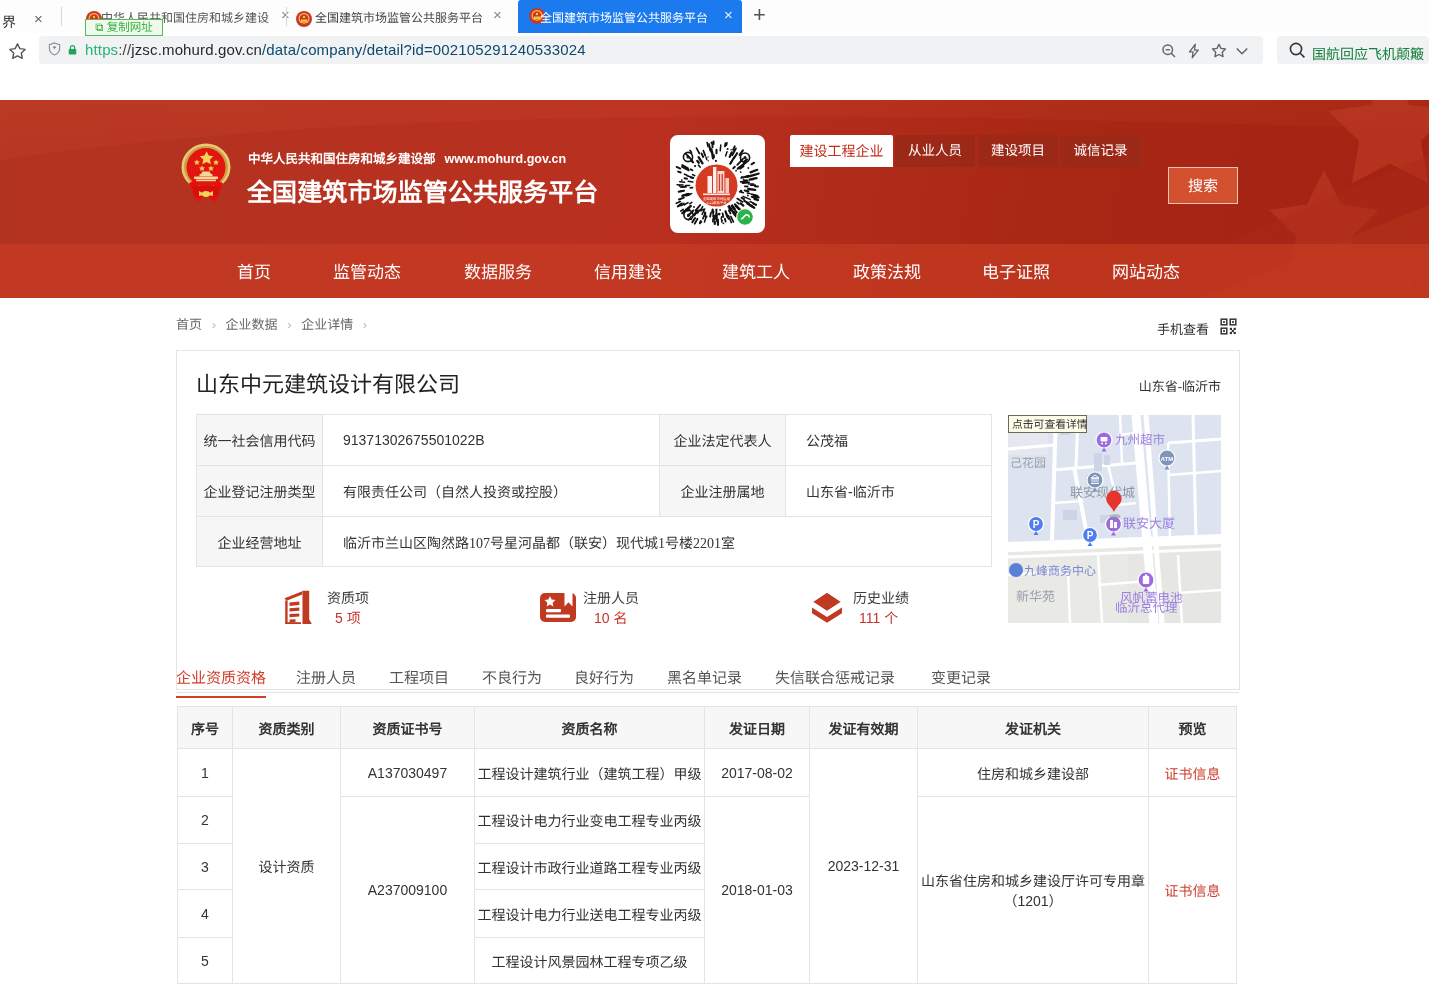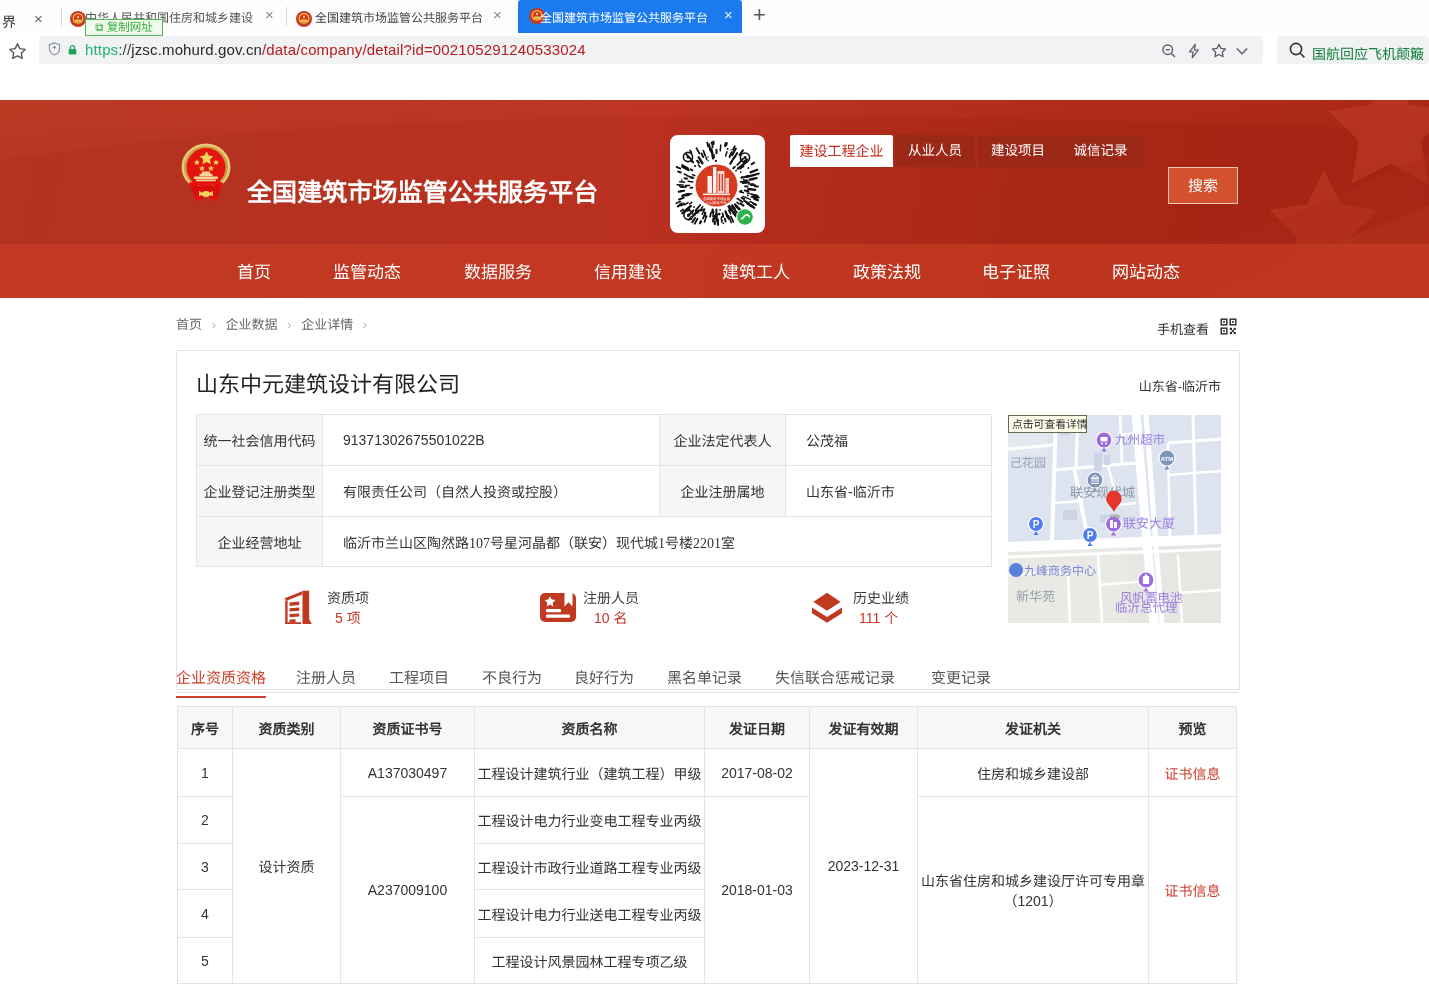--- a/index.html
+++ b/index.html
@@ -18,21 +18,21 @@
 <body>
 
 <div id="chrome" class="abs" style="left:0;top:0;width:1429px;height:67px;background:#fff;">
 
   <div class="abs" style="left:0;top:0;width:1429px;height:33px;background:#fdfdfd;">
     <div class="abs" style="left:0;top:5px;width:60px;height:28px;font-size:14px;color:#333;">
       <span class="abs" style="left:2px;top:6px;">界</span>
       <span class="abs" style="left:34px;top:5px;color:#666;font-size:15px;">×</span>
     </div>
     <div class="abs" style="left:61px;top:7px;width:1px;height:19px;background:#d8d8d8;"></div>
-    <div class="abs" style="left:62px;top:5px;width:224px;height:28px;overflow:hidden;">
+    <div class="abs" style="left:78px;top:5px;width:224px;height:28px;overflow:hidden;">
       <span class="abs" style="left:7px;top:5px;width:18px;height:18px;">
         <svg width="18" height="18" viewBox="0 0 18 18">
             <circle cx="9" cy="9" r="8" fill="#c8392b"></circle>
             <circle cx="9" cy="8.4" r="5.4" fill="#f3c545"></circle>
             <circle cx="9" cy="8.4" r="4.2" fill="#d03224"></circle>
             <circle cx="9" cy="7" r="1.2" fill="#f3c545"></circle>
             <rect x="6" y="9.5" width="6" height="2.4" fill="#f3c545"></rect>
             <path d="M5 13.5 l3 2.2 v-2.2z M13 13.5 l-3 2.2 v-2.2z" fill="#c8392b"></path>
           </svg>
       </span>
@@ -77,21 +77,21 @@
       </svg>
     <div class="abs" style="left:39px;top:3px;width:1224px;height:28px;background:#f1f2f4;border-radius:4px;"></div>
     <svg class="abs" style="left:47px;top:8px;" width="15" height="16" viewBox="0 0 19 19">
         <path d="M9.5 1.8l6.5 2.2v4.5c0 4-2.7 7-6.5 8.6C5.7 15.5 3 12.5 3 8.5V4z" fill="none" stroke="#8a8f94" stroke-width="1.4"></path>
         <path d="M9.5 5.5v4M7.5 7.5h4" stroke="#8a8f94" stroke-width="1.4"></path>
       </svg>
     <svg class="abs" style="left:67px;top:11px;" width="11" height="12" viewBox="0 0 16 17">
         <rect x="2.5" y="7" width="11" height="8" rx="1.2" fill="#21a35c"></rect>
         <path d="M5 7V5a3 3 0 0 1 6 0v2" fill="none" stroke="#21a35c" stroke-width="1.8"></path>
       </svg>
-    <span class="abs" style="left:85px;top:8px;font-size:15px;color:#25b373;white-space:nowrap;letter-spacing:0.15px;">https<span style="color:#3c4043;">://</span><span style="color:#28292b;">jzsc.mohurd.gov.cn</span><span style="color:#b91c1c;">/data/company/detail?id=002105291240533024</span></span>
+    <span class="abs" style="left:85px;top:8px;font-size:15px;color:#25b373;white-space:nowrap;letter-spacing:0.15px;">https<span style="color:#3c4043;">://</span><span style="color:#28292b;">jzsc.mohurd.gov.cn</span><span style="color:#0c4a6e;">/data/company/detail?id=002105291240533024</span></span>
     <svg class="abs" style="left:1160px;top:9px;" width="18" height="18" viewBox="0 0 20 20">
         <circle cx="8.6" cy="8.6" r="5.3" fill="none" stroke="#5f6368" stroke-width="1.6"></circle>
         <path d="M12.6 12.6l4 4" stroke="#5f6368" stroke-width="1.6"></path>
         <path d="M6.2 8.6h4.8" stroke="#5f6368" stroke-width="1.5"></path>
       </svg>
     <svg class="abs" style="left:1185px;top:9px;" width="18" height="18" viewBox="0 0 20 20">
         <path d="M11.5 2.5L5 11h4l-1 6.5L14.7 9h-4.2z" fill="none" stroke="#5f6368" stroke-width="1.4" stroke-linejoin="round"></path>
       </svg>
     <svg class="abs" style="left:1210px;top:9px;" width="18" height="18" viewBox="0 0 20 20">
         <path d="M10 2.6l2.2 4.5 5 .7-3.6 3.5.9 5-4.5-2.4-4.5 2.4.9-5L2.8 7.8l5-.7z" fill="none" stroke="#5f6368" stroke-width="1.5" stroke-linejoin="round"></path>
@@ -150,20 +150,21 @@
     </g>
     <g fill="#f2d796">
       <path d="M22.5 29.5 h7 l1.5 2.5 h-10 z"></path>
       <rect x="19.5" y="32" width="13" height="2.2" rx="0.6"></rect>
       <rect x="14" y="34.6" width="24" height="2.4" rx="0.6"></rect>
       <rect x="16" y="37.4" width="20" height="1.8" rx="0.6"></rect>
     </g>
     <path d="M26 52.5 l7-3.5 v5 l-7-1.5 -7 1.5 v-5 z" fill="#eec96a"></path>
     <ellipse cx="26" cy="52" rx="4" ry="3" fill="#f4d456"></ellipse>
   </svg>
+  <div class="abs" style="left:248px;top:48px;font-size:12.5px;font-weight:bold;color:#fff;letter-spacing:0;white-space:nowrap;">中华人民共和国住房和城乡建设部<span style="margin-left:9px;letter-spacing:0;">www.mohurd.gov.cn</span></div>
   <div class="abs" style="left:247px;top:72px;font-size:25px;font-weight:bold;color:#fff;letter-spacing:0.1px;white-space:nowrap;">全国建筑市场监管公共服务平台</div>
 
   <div class="abs" style="left:670px;top:35px;width:95px;height:98px;background:#fff;border-radius:8px;">
     <svg class="abs" style="left:5px;top:5px;" width="88" height="88" viewBox="0 0 88 88" id="qrsvg">
         <line x1="29.7" y1="69.0" x2="27.1" y2="74.4" stroke="#111" stroke-width="1.5" stroke-linecap="round"></line>
         <line x1="12.0" y1="38.7" x2="9.5" y2="38.2" stroke="#111" stroke-width="1.9" stroke-linecap="round"></line>
         <line x1="72.2" y1="52.9" x2="74.7" y2="53.5" stroke="#111" stroke-width="1.5" stroke-linecap="round"></line>
         <line x1="7.0" y1="63.2" x2="4.4" y2="64.6" stroke="#111" stroke-width="1.6" stroke-linecap="round"></line>
         <line x1="12.9" y1="16.0" x2="10.9" y2="13.9" stroke="#111" stroke-width="1.8" stroke-linecap="round"></line>
         <line x1="65.6" y1="41.9" x2="72.7" y2="40.8" stroke="#111" stroke-width="1.7" stroke-linecap="round"></line>

